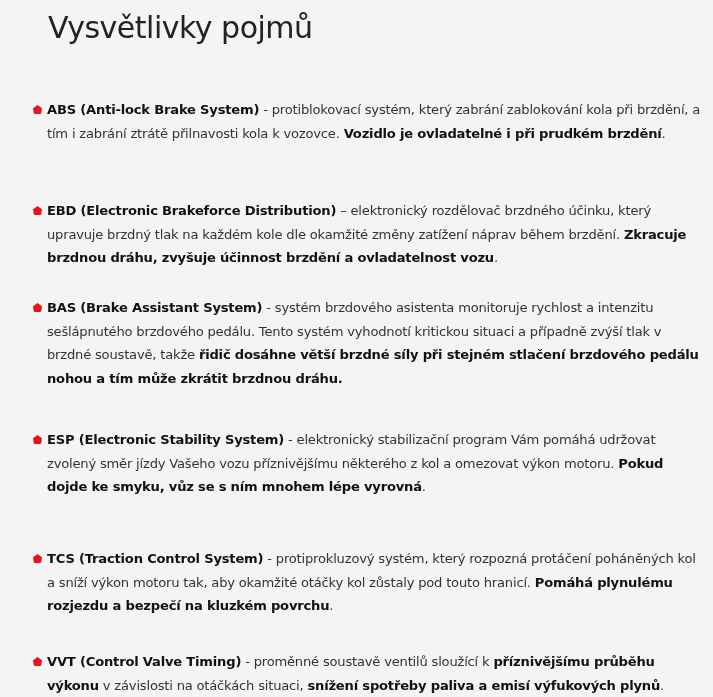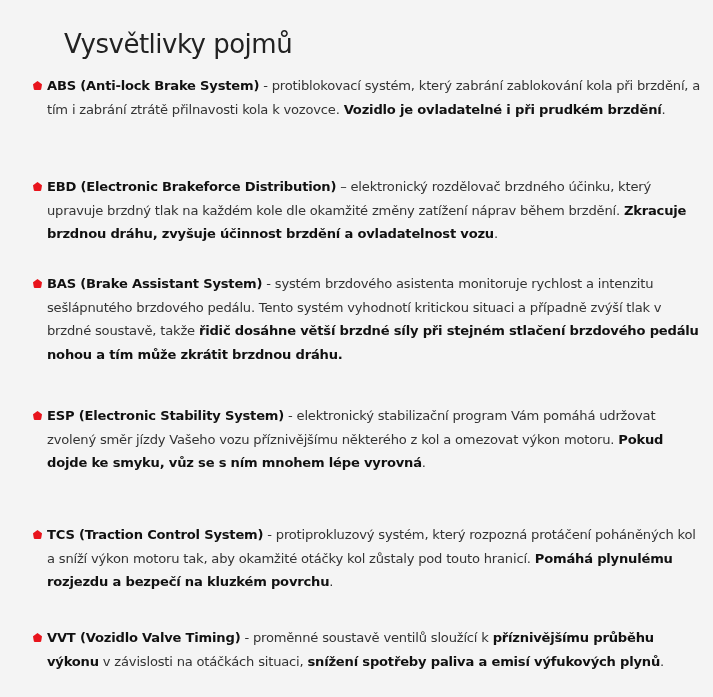--- a/index.html
+++ b/index.html
@@ -4,29 +4,30 @@
 <style>
   html, body { margin: 0; padding: 0; }
   body {
     width: 713px; height: 697px; overflow: hidden;
     background: #f4f4f4;
     font-family: "DejaVu Sans", sans-serif;
     color: #333333;
   }
   .page { position: relative; width: 713px; height: 697px; }
   h1 {
-    position: absolute; left: 48px; top: 4px; margin: 16px;
+    position: absolute; left: 48px; top: 4px; margin: 0;
     font-family: "DejaVu Sans", sans-serif;
-    font-weight: normal; font-size: 26px; letter-spacing: -0.5px;
+    font-weight: normal; font-size: 30px; letter-spacing: -0.5px;
     color: #222222; line-height: 48px;
   }
   .term {
     position: absolute; left: 47px; width: 660px;
     font-size: 13.1px; line-height: 23.5px; letter-spacing: -0.2px;
     color: #333333;
+    margin-top: 24px;
   }
   .term b { color: #111111; font-weight: bold; }
   .bullet {
     position: absolute; left: -14px; top: 7px;
     width: 9px; height: 9px;
     background: #e8141c;
     clip-path: polygon(50% 0, 100% 35%, 90% 100%, 10% 100%, 0 35%);
     border-radius: 2px;
   }
 </style>
@@ -56,15 +57,15 @@
     <b>ESP (Electronic Stability System)</b><span> - </span><span>elektronický stabilizační program Vám pomáhá udržovat zvolený směr jízdy Vašeho vozu příznivějšímu některého z kol a omezovat výkon motoru. </span><b>Pokud dojde ke smyku, vůz se s ním mnohem lépe vyrovná</b><span>.</span>
   </div>
 
   <div class="term" style="top:523px">
     <span class="bullet" style="background: rgb(232, 20, 28);"></span>
     <b>TCS (Traction Control System)</b><span> - </span><span>protiprokluzový systém, který rozpozná protáčení poháněných kol a sníží výkon motoru tak, aby okamžité otáčky kol zůstaly pod touto hranicí. </span><b>Pomáhá plynulému rozjezdu a bezpečí na kluzkém povrchu</b><span>.</span>
   </div>
 
   <div class="term" style="top:626px">
     <span class="bullet" style="background: rgb(232, 20, 28);"></span>
-    <b>VVT (Vozidlo Valve Timing)</b><span> - </span><span>proměnné soustavě ventilů sloužící k </span><b>příznivějšímu průběhu výkonu</b><span> v závislosti na otáčkách situaci, </span><b>snížení spotřeby paliva a emisí výfukových plynů</b><span>.</span>
+    <b>VVT (Control Valve Timing)</b><span> - </span><span>proměnné soustavě ventilů sloužící k </span><b>příznivějšímu průběhu výkonu</b><span> v závislosti na otáčkách situaci, </span><b>snížení spotřeby paliva a emisí výfukových plynů</b><span>.</span>
   </div>
 </div>
 
 </body></html>

